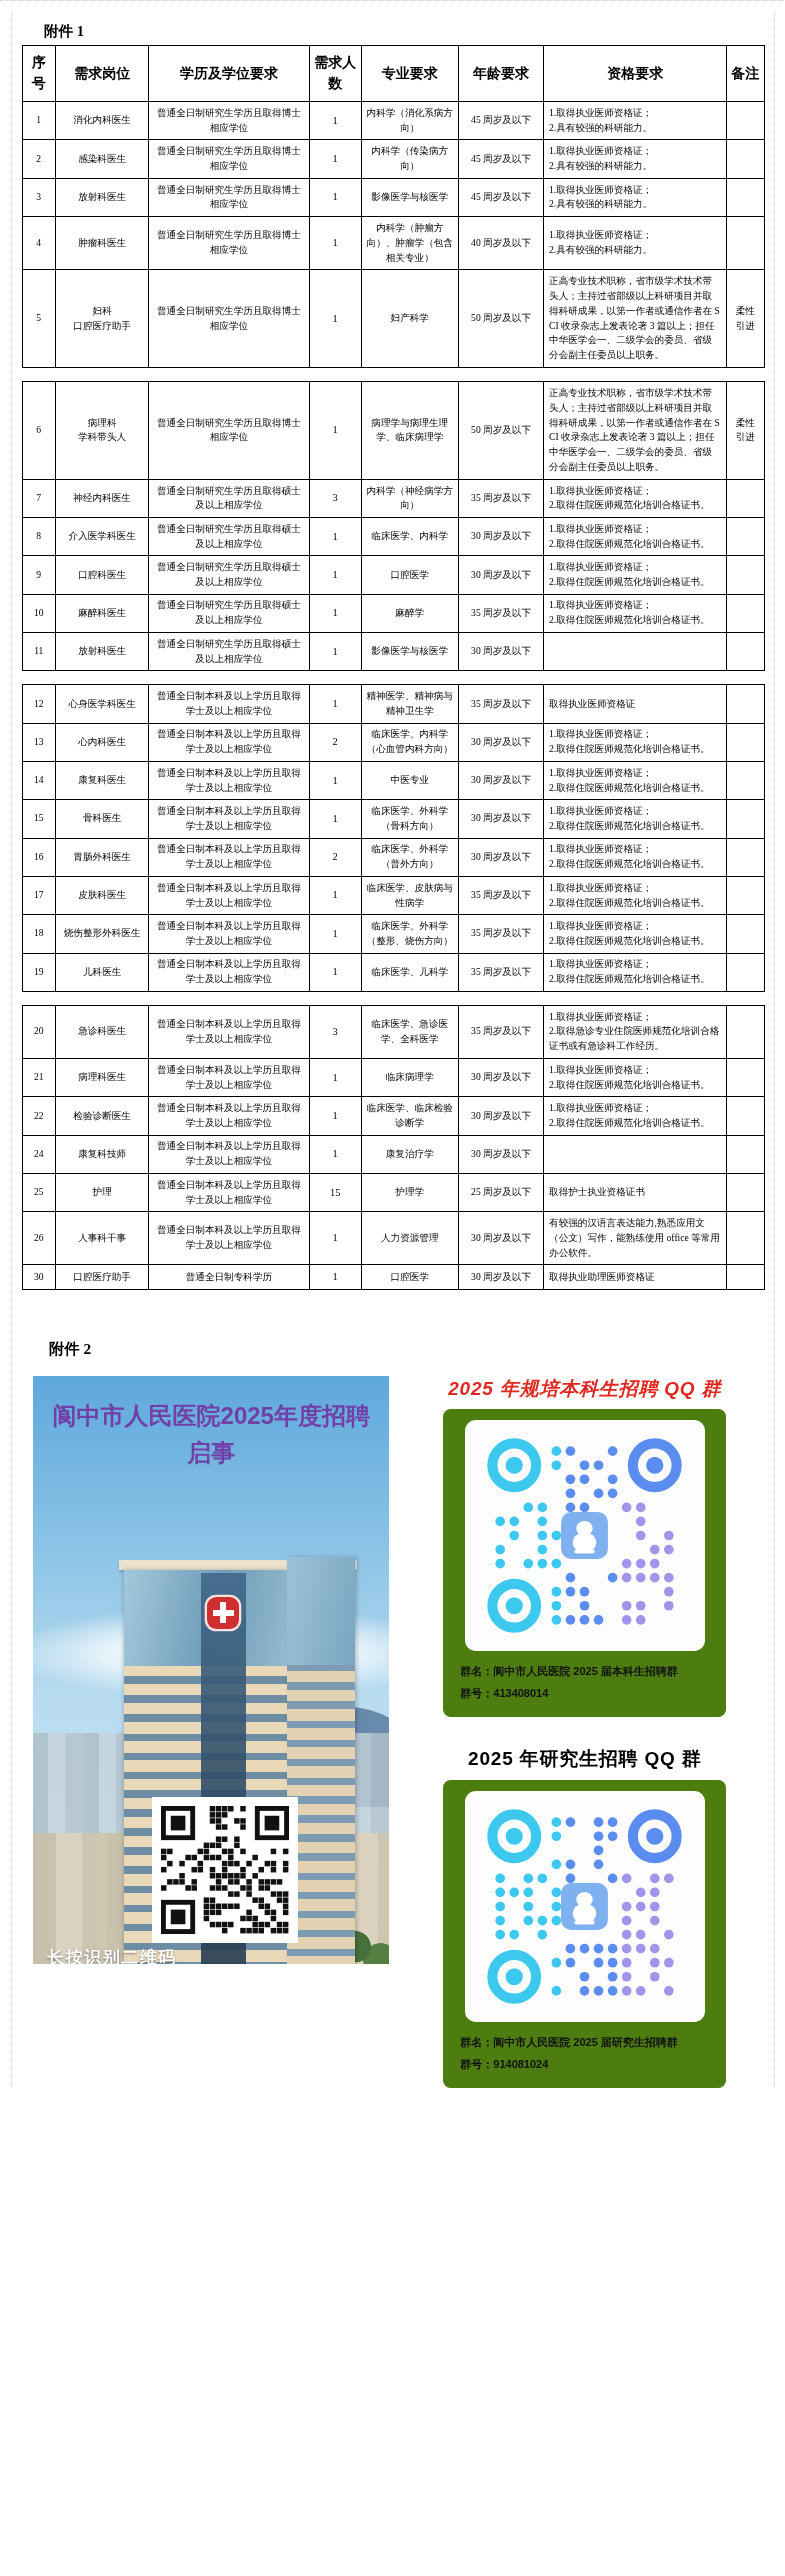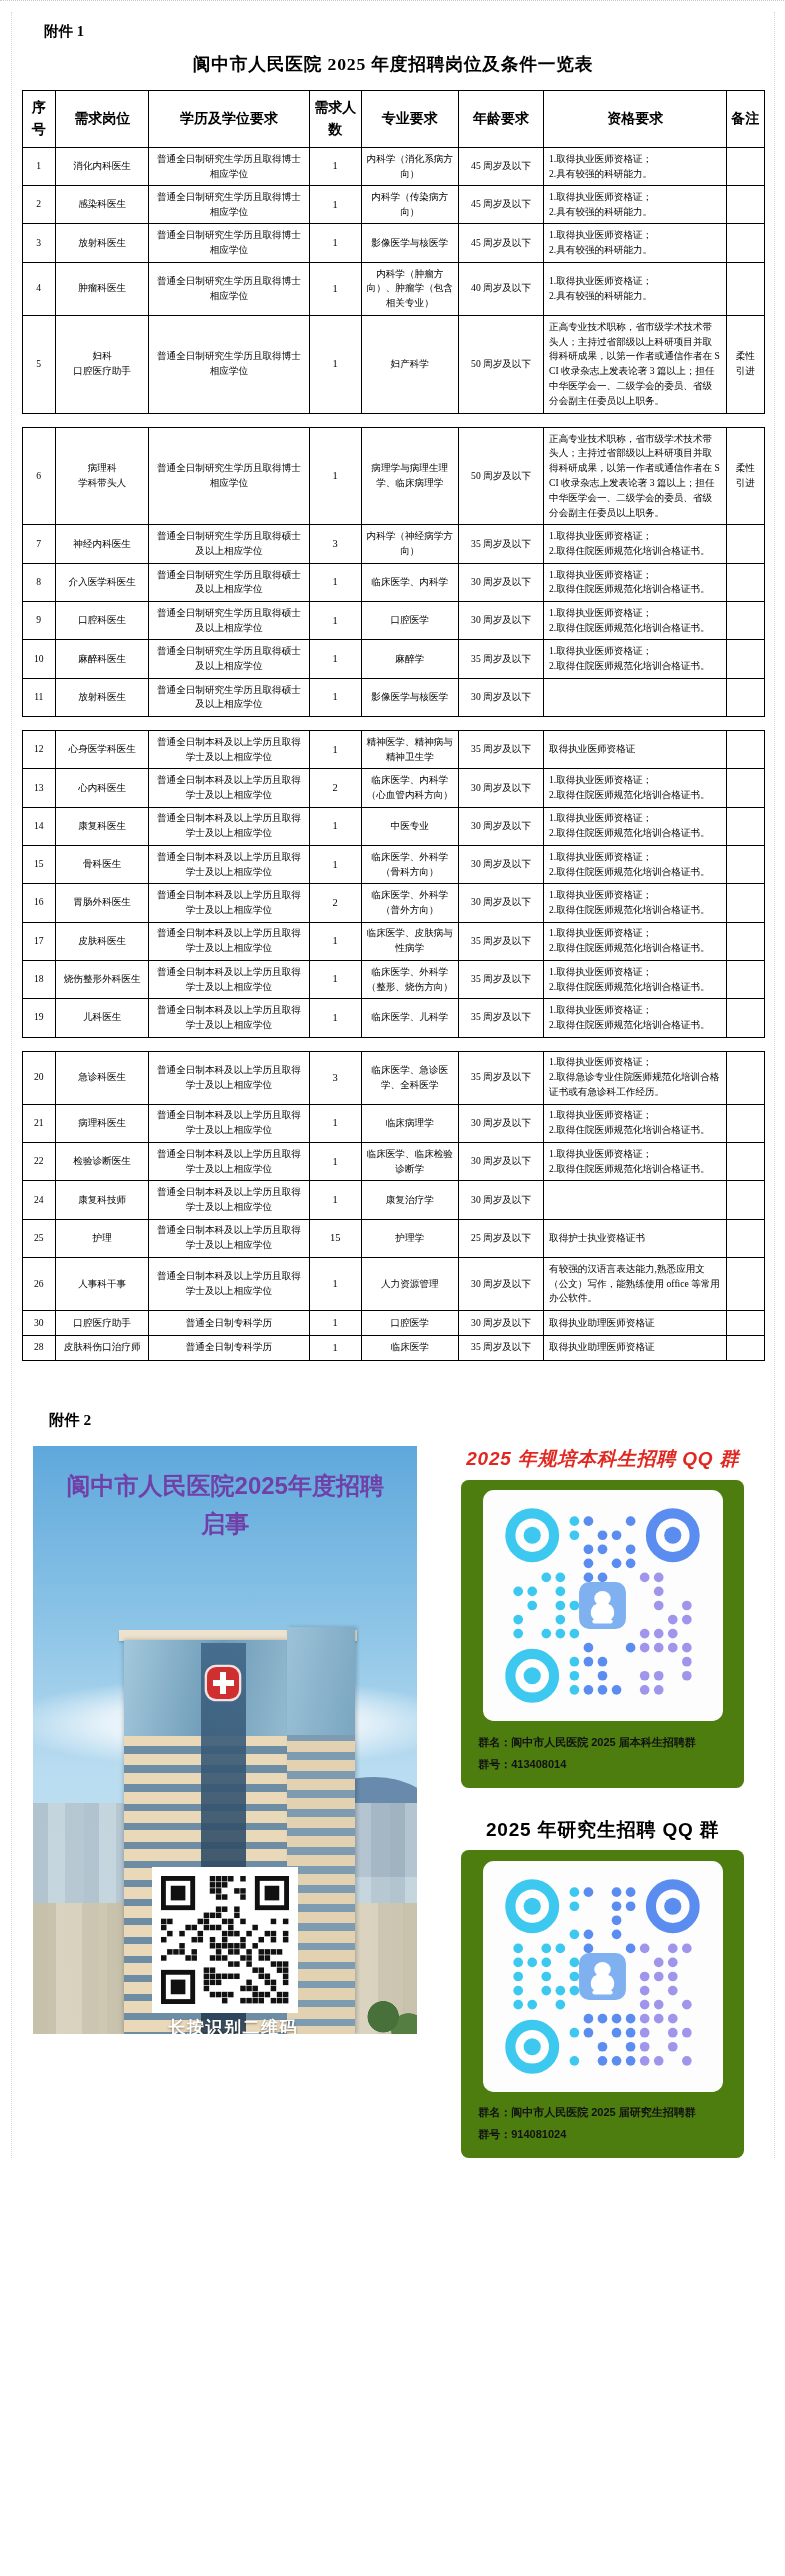--- a/index.html
+++ b/index.html
@@ -20,21 +20,21 @@
   table.recruit td.post,table.recruit td.note{white-space:pre-line;}
   table.recruit td.count{font-size:10.4px;}
   col.c-no{width:4.5%;} col.c-post{width:12.5%;} col.c-edu{width:21.5%;} col.c-count{width:7%;}
   col.c-major{width:13%;} col.c-age{width:11.5%;} col.c-qual{width:24.5%;} col.c-note{width:5%;}
 
   
   .att2-label{font-size:15.4px;font-weight:bold;margin:49px 0 15.4px 31px;}
   .att2-flex{display:flex;gap:20px;margin-left:15.4px;}
 
   
-  .poster{position:relative;width:384px;height:588px;overflow:hidden;flex:0 0 auto;
+  .poster{position:relative;width:356px;height:588px;overflow:hidden;flex:0 0 auto;
           background:linear-gradient(180deg,#5fa8dc 0%,#8cc4e6 30%,#b9dcf0 55%,#cfe6f4 100%);}
   .poster::before{content:"";position:absolute;left:-31px;top:231px;width:461px;height:92px;
           background:radial-gradient(closest-side,#ffffff 0%,rgba(255,255,255,.7) 55%,rgba(255,255,255,0) 100%);}
   .poster-title{position:relative;z-index:5;margin-top:21.5px;text-align:center;font-family:"Liberation Sans","DejaVu Sans",sans-serif;
           font-size:24px;font-weight:bold;color:#7040a8;line-height:1.55;white-space:pre-line;}
   .mountain{position:absolute;right:-23px;top:331px;width:146px;height:100px;background:#4c6f96;border-radius:55% 45% 0 0;opacity:.75;}
   .city{position:absolute;bottom:0;width:100%;height:231px;
         background:repeating-linear-gradient(90deg,#adbdc6 0 15.4px,#c6d3d9 15.4px 32px,#b4c2ca 32px 51px);opacity:.8;}
   .city2{position:absolute;bottom:0;width:100%;height:131px;
         background:repeating-linear-gradient(90deg,#c9c0a8 0 23px,#ddd3bd 23px 49px,#cfc6ae 49px 74px);opacity:.9;}
@@ -53,21 +53,21 @@
   .glass-col{position:absolute;left:168px;top:197px;width:45px;height:391px;
         background:linear-gradient(180deg,#41688a 0%,#2e4a62 60%,#263d52 100%);opacity:.9;}
   .parapet{position:absolute;left:86px;top:184px;width:238px;height:10.8px;background:#ecE2cd;box-shadow:0 1.5px 2.3px rgba(0,0,0,.2);}
   .cross-badge{position:absolute;left:174px;top:221px;width:32px;height:32px;background:#cf2f2f;border-radius:9.2px;
         box-shadow:0 0 0 2.3px #f3e2e0;z-index:4;}
   .cross-badge::before{content:"";position:absolute;left:13px;top:5.4px;width:6.1px;height:21.5px;background:#fff;}
   .cross-badge::after{content:"";position:absolute;left:5.4px;top:13px;width:21.5px;height:6.1px;background:#fff;}
   .poster-qr{position:absolute;left:119px;top:421px;width:146px;height:146px;background:#fff;z-index:6;
         display:flex;align-items:center;justify-content:center;}
   .poster-qr svg{width:128px;height:128px;}
-  .poster-qr-caption{position:absolute;left:8px;top:570px;width:100%;text-align:center;z-index:6;
+  .poster-qr-caption{position:absolute;left:14px;top:570px;width:100%;text-align:left;z-index:6;
         font-family:Liberation Sans, sans-serif;font-size:17px;font-weight:bold;color:#fff;
         text-shadow:0 0.8px 2.3px rgba(0,0,0,.45);letter-spacing:1.5px;}
 
   
   .qq-col{width:351px;font-family:"Liberation Sans","DejaVu Sans",sans-serif;}
   .qq-heading{font-size:19px;font-weight:bold;color:#e02820;text-align:center;letter-spacing:0.8px;}
   .qq-heading.second{margin-top:29px;}
   .qr-card{margin:7.7px auto 0 auto;width:283px;background:#4d7c0f;border-radius:7.7px;padding:10.8px 0 14px 0;}
   .qr-white{width:240px;height:231px;background:#fdfdfe;border-radius:10.8px;margin:0 auto;
         display:flex;align-items:center;justify-content:center;}
@@ -75,21 +75,20 @@
   .qr-caption{margin:12.3px 0 0 17px;font-size:11px;font-weight:bold;color:#111;line-height:1.6;}
   .qr-caption .num{margin-top:4.6px;}
 </style>
 </head>
 <body>
 
 <div class="page">
   <div class="inner">
 
     <div class="att-label">附件 1</div>
-    <div class="att1-title">阆中市人民医院 2025 年度招聘岗位及条件一览表</div>
 
     <table class="recruit">
       <colgroup>
           <col class="c-no">
           <col class="c-post">
           <col class="c-edu">
           <col class="c-count">
           <col class="c-major">
           <col class="c-age">
           <col class="c-qual">
@@ -423,30 +422,20 @@
             <td class="qual">有较强的汉语言表达能力,熟悉应用文（公文）写作，能熟练使用 office 等常用办公软件。</td>
             <td class="note"></td>
           </tr>
           <tr>
             <td class="no">30</td>
             <td class="post">口腔医疗助手</td>
             <td class="edu">普通全日制专科学历</td>
             <td class="count">1</td>
             <td class="major">口腔医学</td>
             <td class="age">30 周岁及以下</td>
-            <td class="qual">取得执业助理医师资格证</td>
-            <td class="note"></td>
-          </tr>
-          <tr>
-            <td class="no">28</td>
-            <td class="post">皮肤科伤口治疗师</td>
-            <td class="edu">普通全日制专科学历</td>
-            <td class="count">1</td>
-            <td class="major">临床医学</td>
-            <td class="age">35 周岁及以下</td>
             <td class="qual">取得执业助理医师资格证</td>
             <td class="note"></td>
           </tr>
         </tbody>
     </table>
 
     <div class="att2-label">附件 2</div>
 
     <div class="att2-flex">
 

